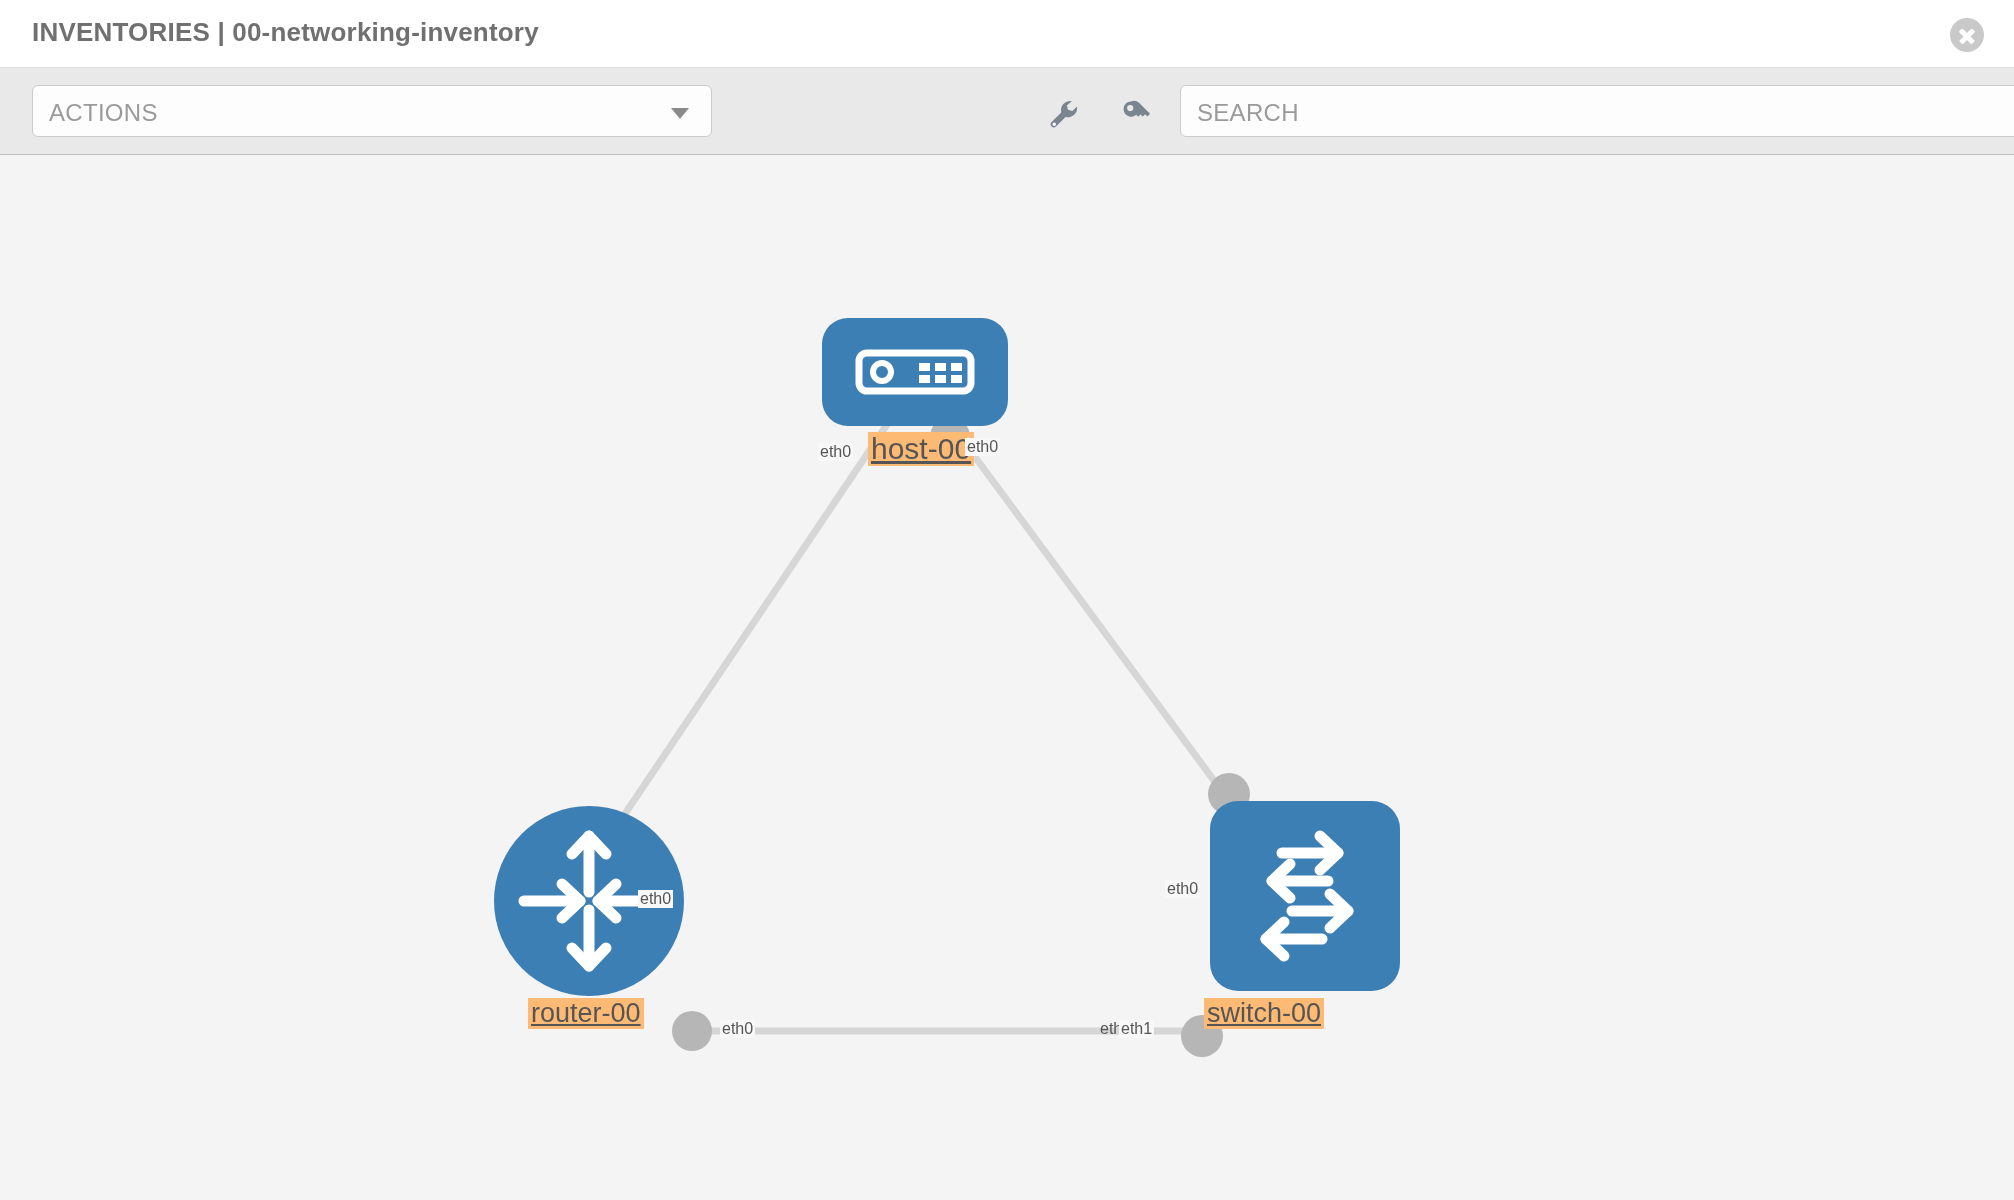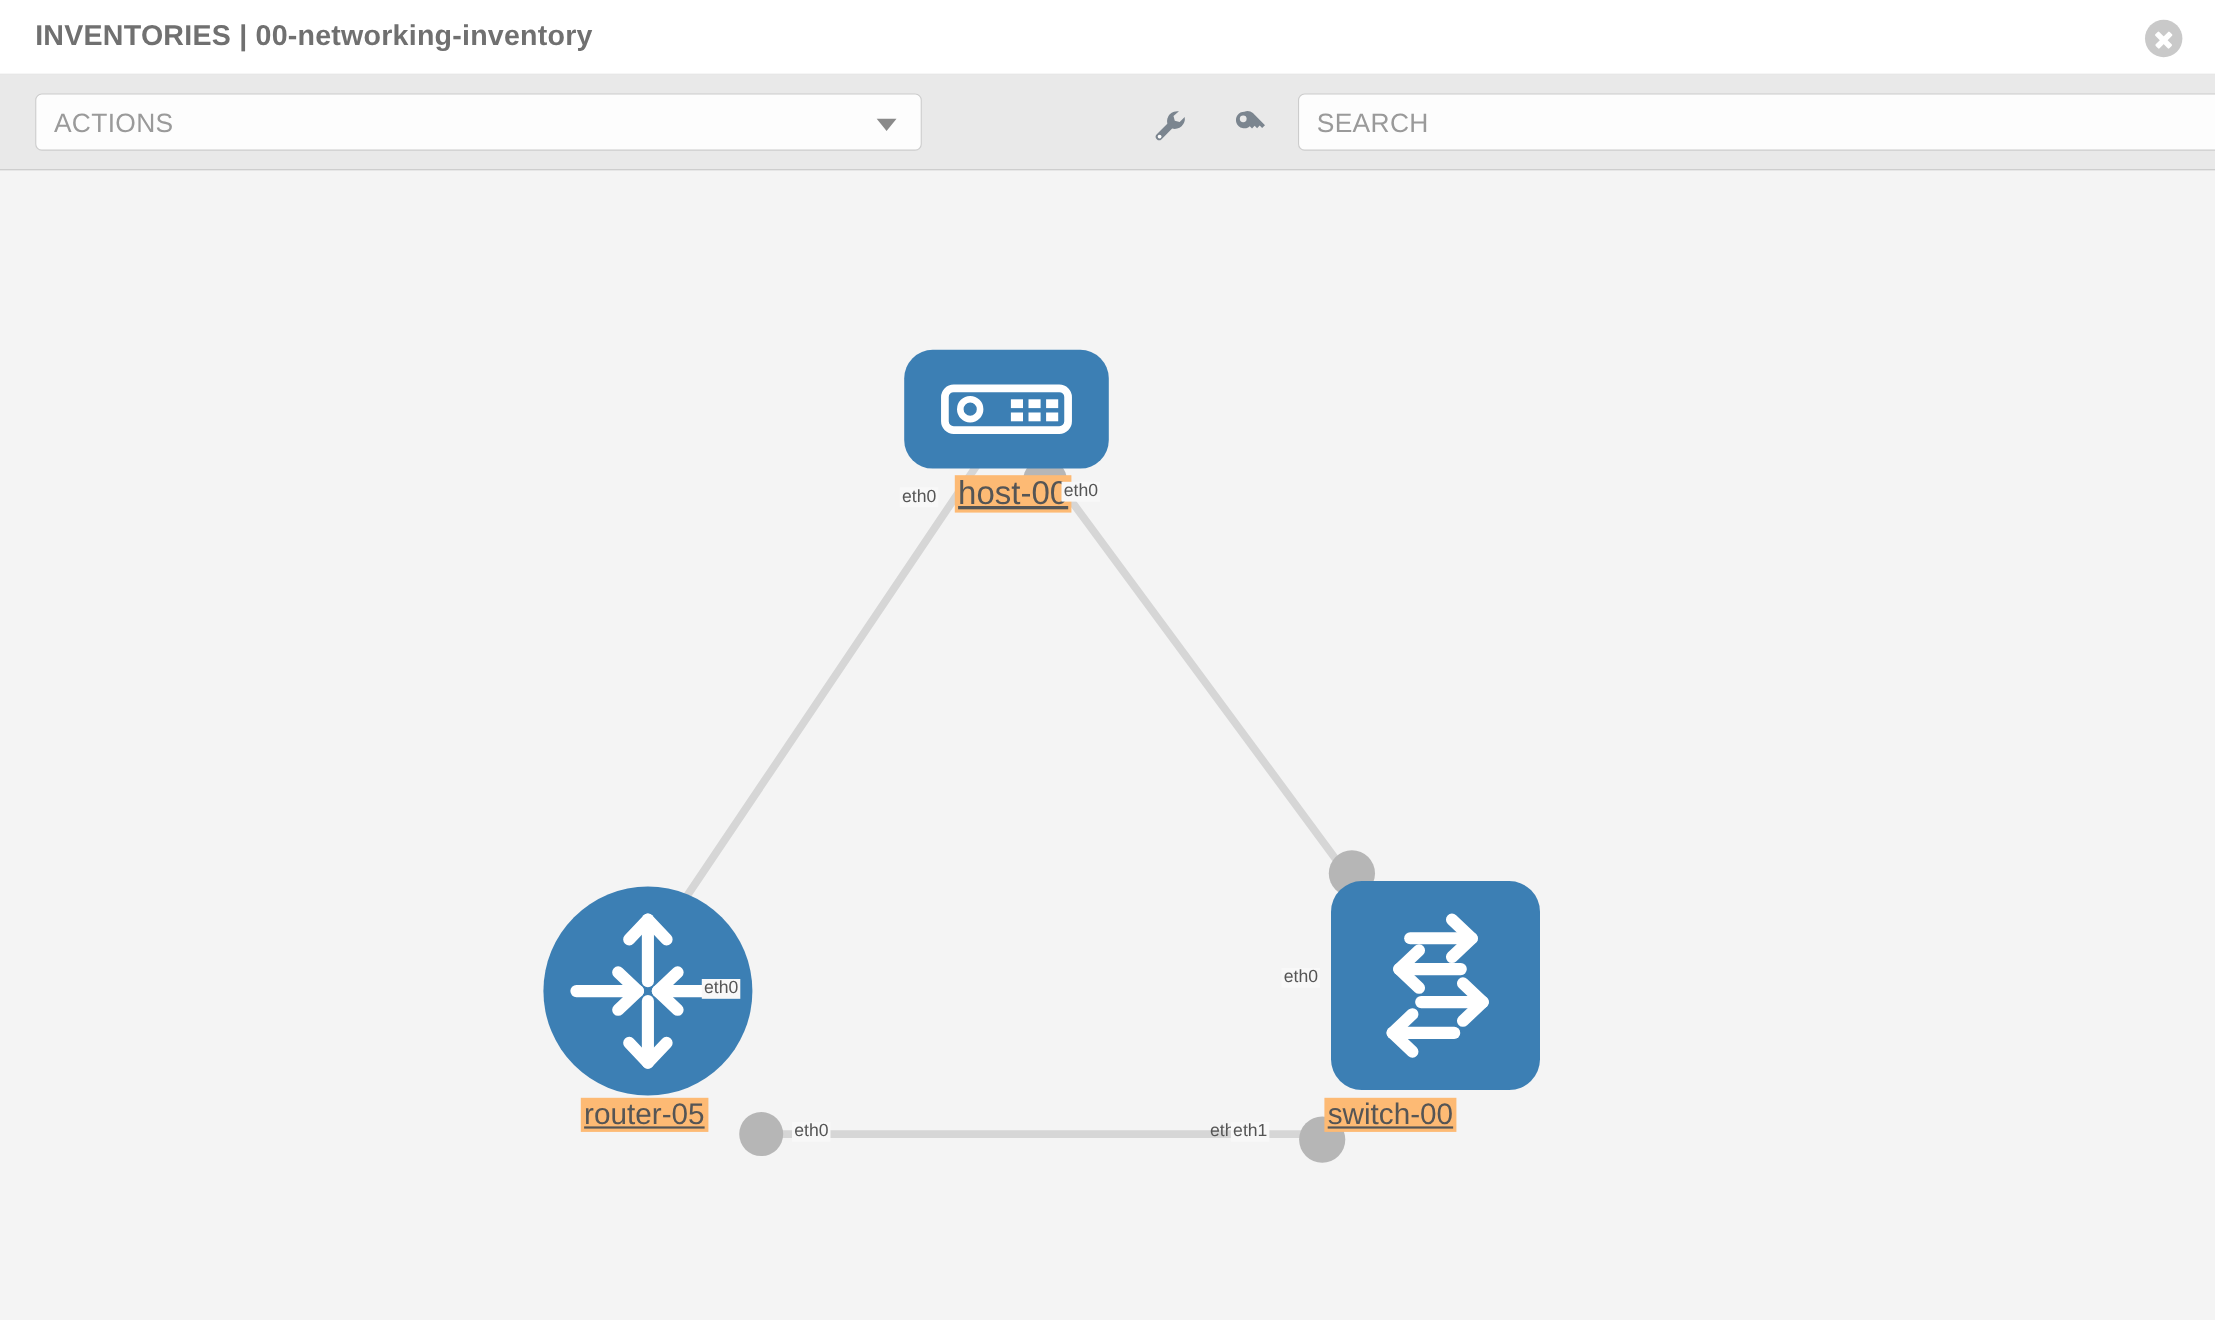--- a/index.html
+++ b/index.html
@@ -90,21 +90,21 @@
   }
   .caret {
     position: absolute;
     right: 22px;
     top: 22px;
     width: 0; height: 0;
     border-left: 9px solid transparent;
     border-right: 9px solid transparent;
     border-top: 11px solid #8a8a8a;
   }
-  #actions-field { left: 32px; width: 806px; }
+  #actions-field { left: 32px; width: 680px; }
   #search-field  { left: 1180px; width: 892px; }
 
   .tool-icon {
     position: absolute;
     top: 28px;
     width: 36px;
     height: 36px;
     cursor: pointer;
   }
   #wrench-icon { left: 1046px; }
@@ -262,21 +262,21 @@
           <polyline points="78,48 95,30 112,48"></polyline>
           <line x1="95" y1="160" x2="95" y2="104"></line>
           <polyline points="78,142 95,160 112,142"></polyline>
           <line x1="30" y1="95" x2="86" y2="95"></line>
           <polyline points="68,78 86,95 68,112"></polyline>
           <line x1="160" y1="95" x2="104" y2="95"></line>
           <polyline points="122,78 104,95 122,112"></polyline>
         </g>
       </svg>
     </div>
-    <div class="node-label">router-05</div>
+    <div class="node-label">router-00</div>
   </div>
 
   <div class="node" id="node-switch">
     <div class="port" id="switch-port-a"></div>
     <div class="port" id="switch-port-b"></div>
     <div class="node-shape">
       <svg width="190" height="190" viewBox="0 0 190 190" aria-hidden="true">
         <g stroke="#ffffff" stroke-width="11" stroke-linecap="round" stroke-linejoin="round" fill="none">
           <line x1="72" y1="52" x2="128" y2="52"></line>
           <polyline points="110,35 128,52 110,69"></polyline>

